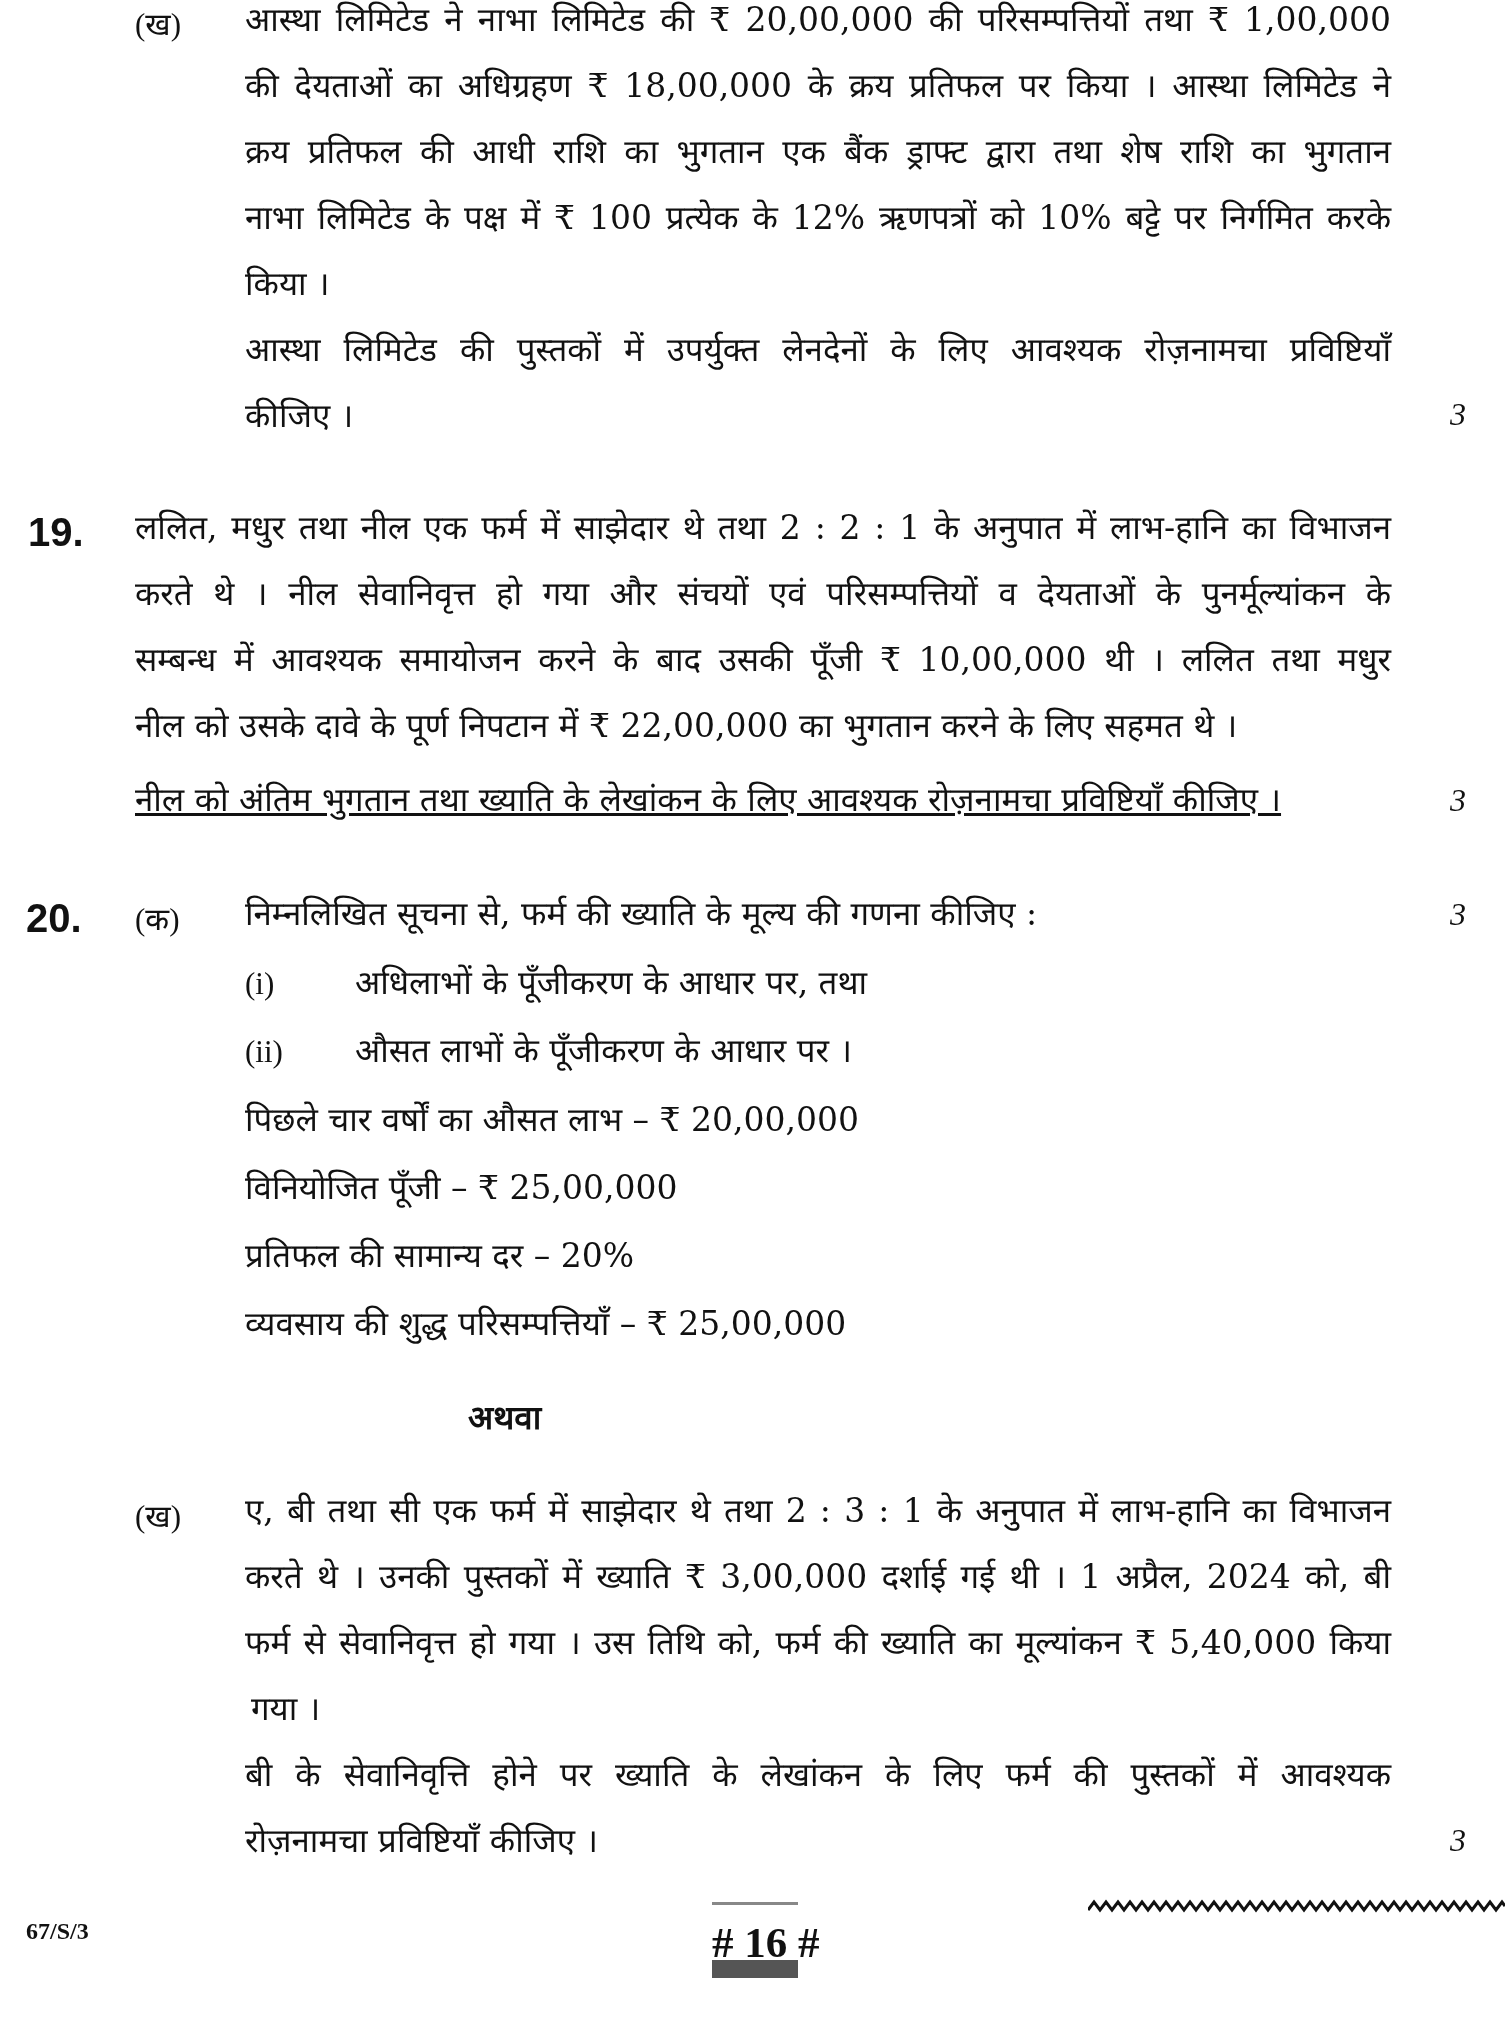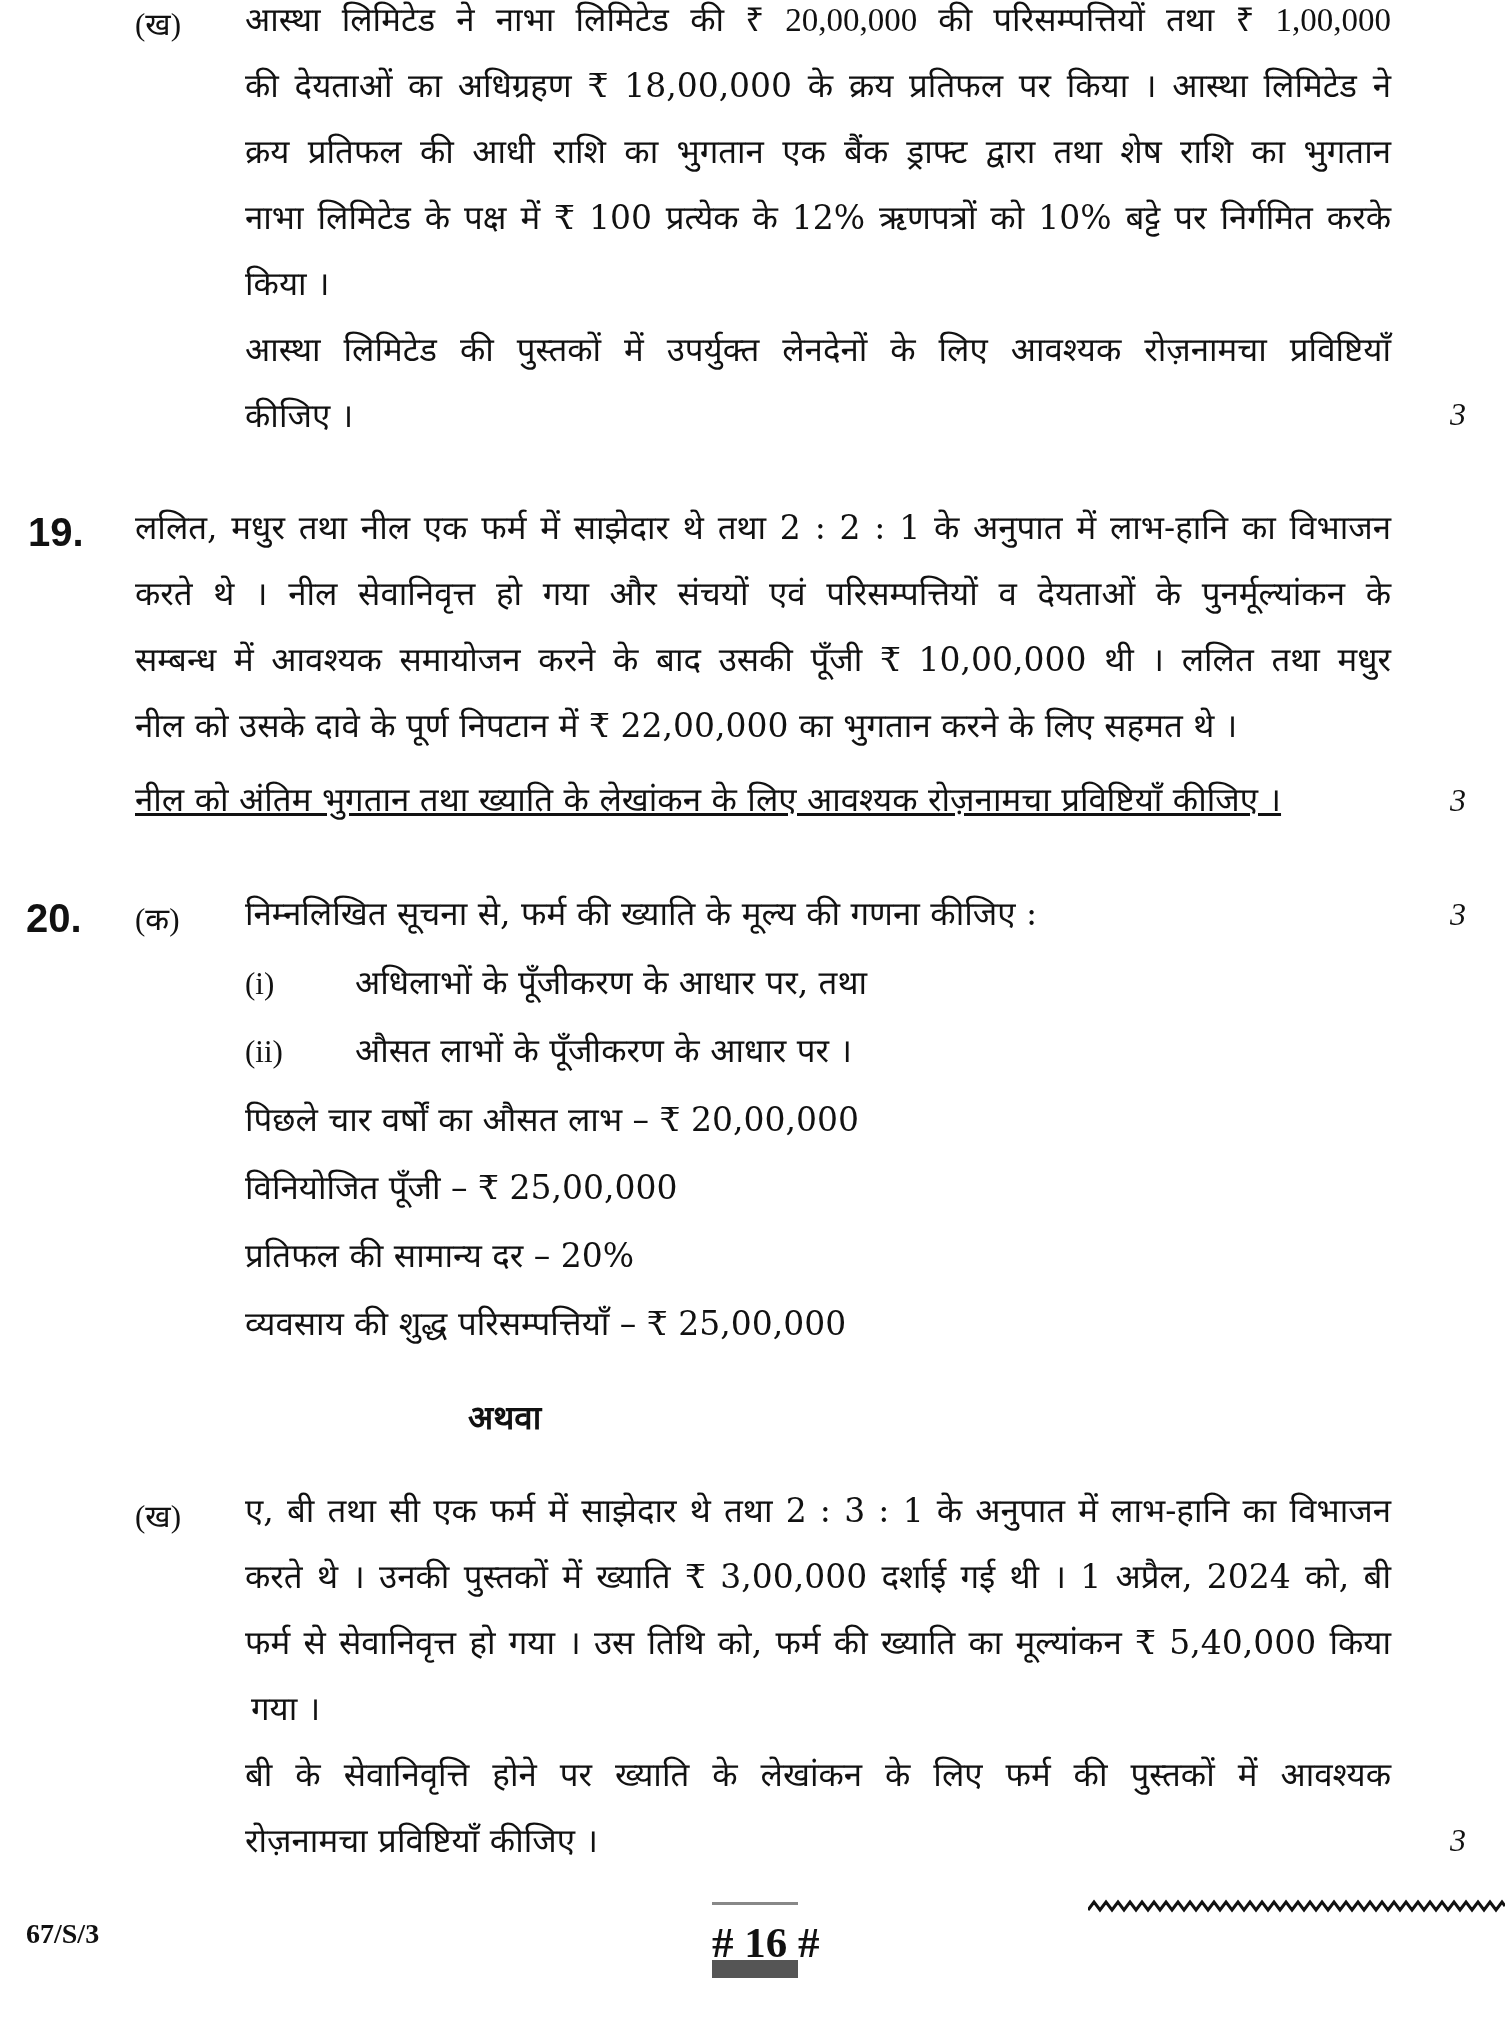--- a/index.html
+++ b/index.html
@@ -3,32 +3,32 @@
 <meta charset="utf-8">
 <style>
   html, body { margin:0; padding:0; background:#ffffff; }
   body { width:1505px; height:2034px; position:relative; overflow:hidden;
          font-family:"DejaVu Serif", "Liberation Serif", serif; color:#111; }
   .line { position:absolute; font-size:33px; line-height:40px; white-space:nowrap; }
   .just { width:1146px; text-align:justify; text-align-last:justify; }
   .qnum { position:absolute; font-size:40px; font-weight:bold; font-family:Liberation Sans, sans-serif; }
   .sub { position:absolute; font-size:31px; font-family:"Liberation Serif","DejaVu Serif",serif; }
   .mark { position:absolute; left:1450px; font-size:32px; font-style:italic; font-family:"Liberation Serif","DejaVu Serif",serif; }
-  .footer-code { position:absolute; left:26px; top:1918px; font-size:28px; font-weight:bold; font-family:"Liberation Serif",serif; }
+  .footer-code { position:absolute; left:26px; top:1918px; font-size:24px; font-weight:bold; font-family:"Liberation Serif",serif; }
   .page-num { position:absolute; left:712px; top:1918px; font-size:43px; font-weight:bold; font-family:"Liberation Serif",serif; }
   .page-top-line { position:absolute; left:712px; top:1902px; width:86px; height:3px; background:#888; }
   .page-bar { position:absolute; left:712px; top:1960px; width:86px; height:18px; background:#555; }
   .wave { position:absolute; left:1088px; top:1894px; }
 </style>
 </head>
 <body>
 
 <div>
   <span class="sub" style="left:135px;top:2px;">(ख)</span>
-  <div class="line just" style="left:245px;top:0px;font-family:Liberation Serif, serif;">आस्था लिमिटेड ने नाभा लिमिटेड की ₹ 20,00,000 की परिसम्पत्तियों तथा ₹ 1,00,000</div>
+  <div class="line just" style="left:245px;top:0px;">आस्था लिमिटेड ने नाभा लिमिटेड की ₹ 20,00,000 की परिसम्पत्तियों तथा ₹ 1,00,000</div>
   <div class="line just" style="left:245px;top:66px;">की देयताओं का अधिग्रहण ₹ 18,00,000 के क्रय प्रतिफल पर किया । आस्था लिमिटेड ने</div>
   <div class="line just" style="left:245px;top:132px;">क्रय प्रतिफल की आधी राशि का भुगतान एक बैंक ड्राफ्ट द्वारा तथा शेष राशि का भुगतान</div>
   <div class="line just" style="left:245px;top:198px;">नाभा लिमिटेड के पक्ष में ₹ 100 प्रत्येक के 12% ऋणपत्रों को 10% बट्टे पर निर्गमित करके</div>
   <div class="line" style="left:245px;top:264px;">किया ।</div>
   <div class="line just" style="left:245px;top:330px;">आस्था लिमिटेड की पुस्तकों में उपर्युक्त लेनदेनों के लिए आवश्यक रोज़नामचा प्रविष्टियाँ</div>
   <div class="line" style="left:245px;top:396px;">कीजिए ।</div>
   <span class="mark" style="top:396px;">3</span>
 </div>
 
 <div>

